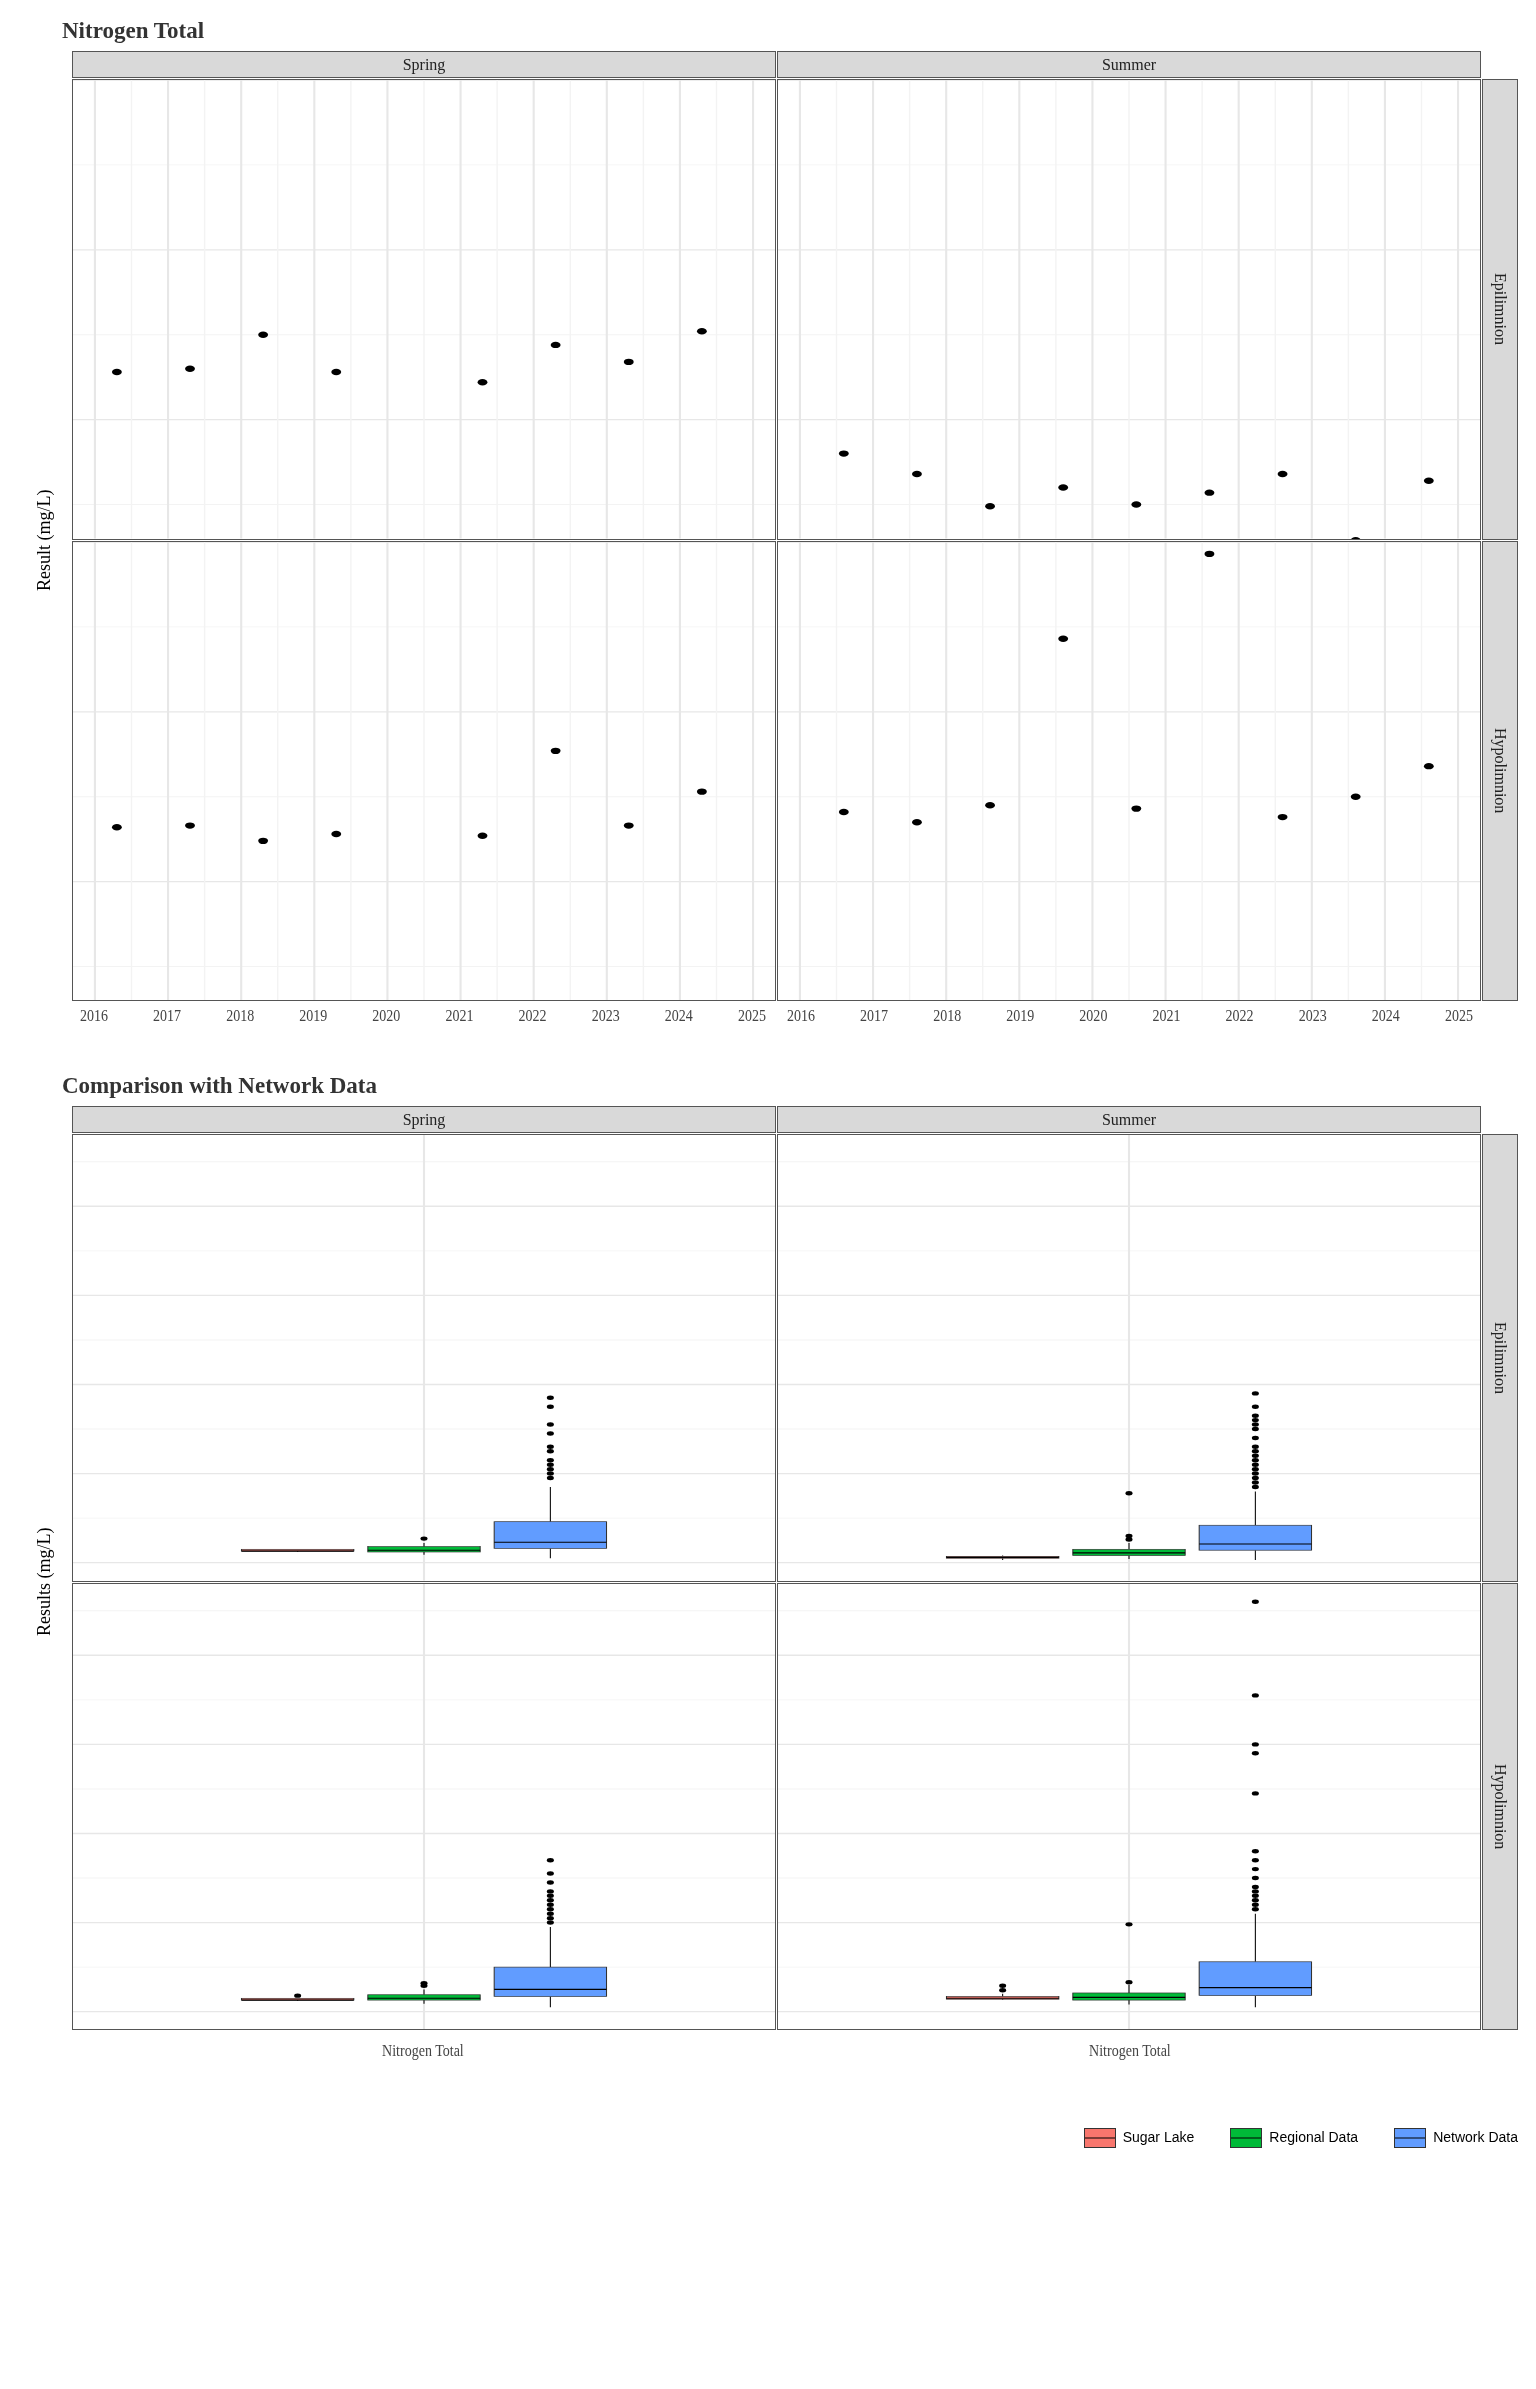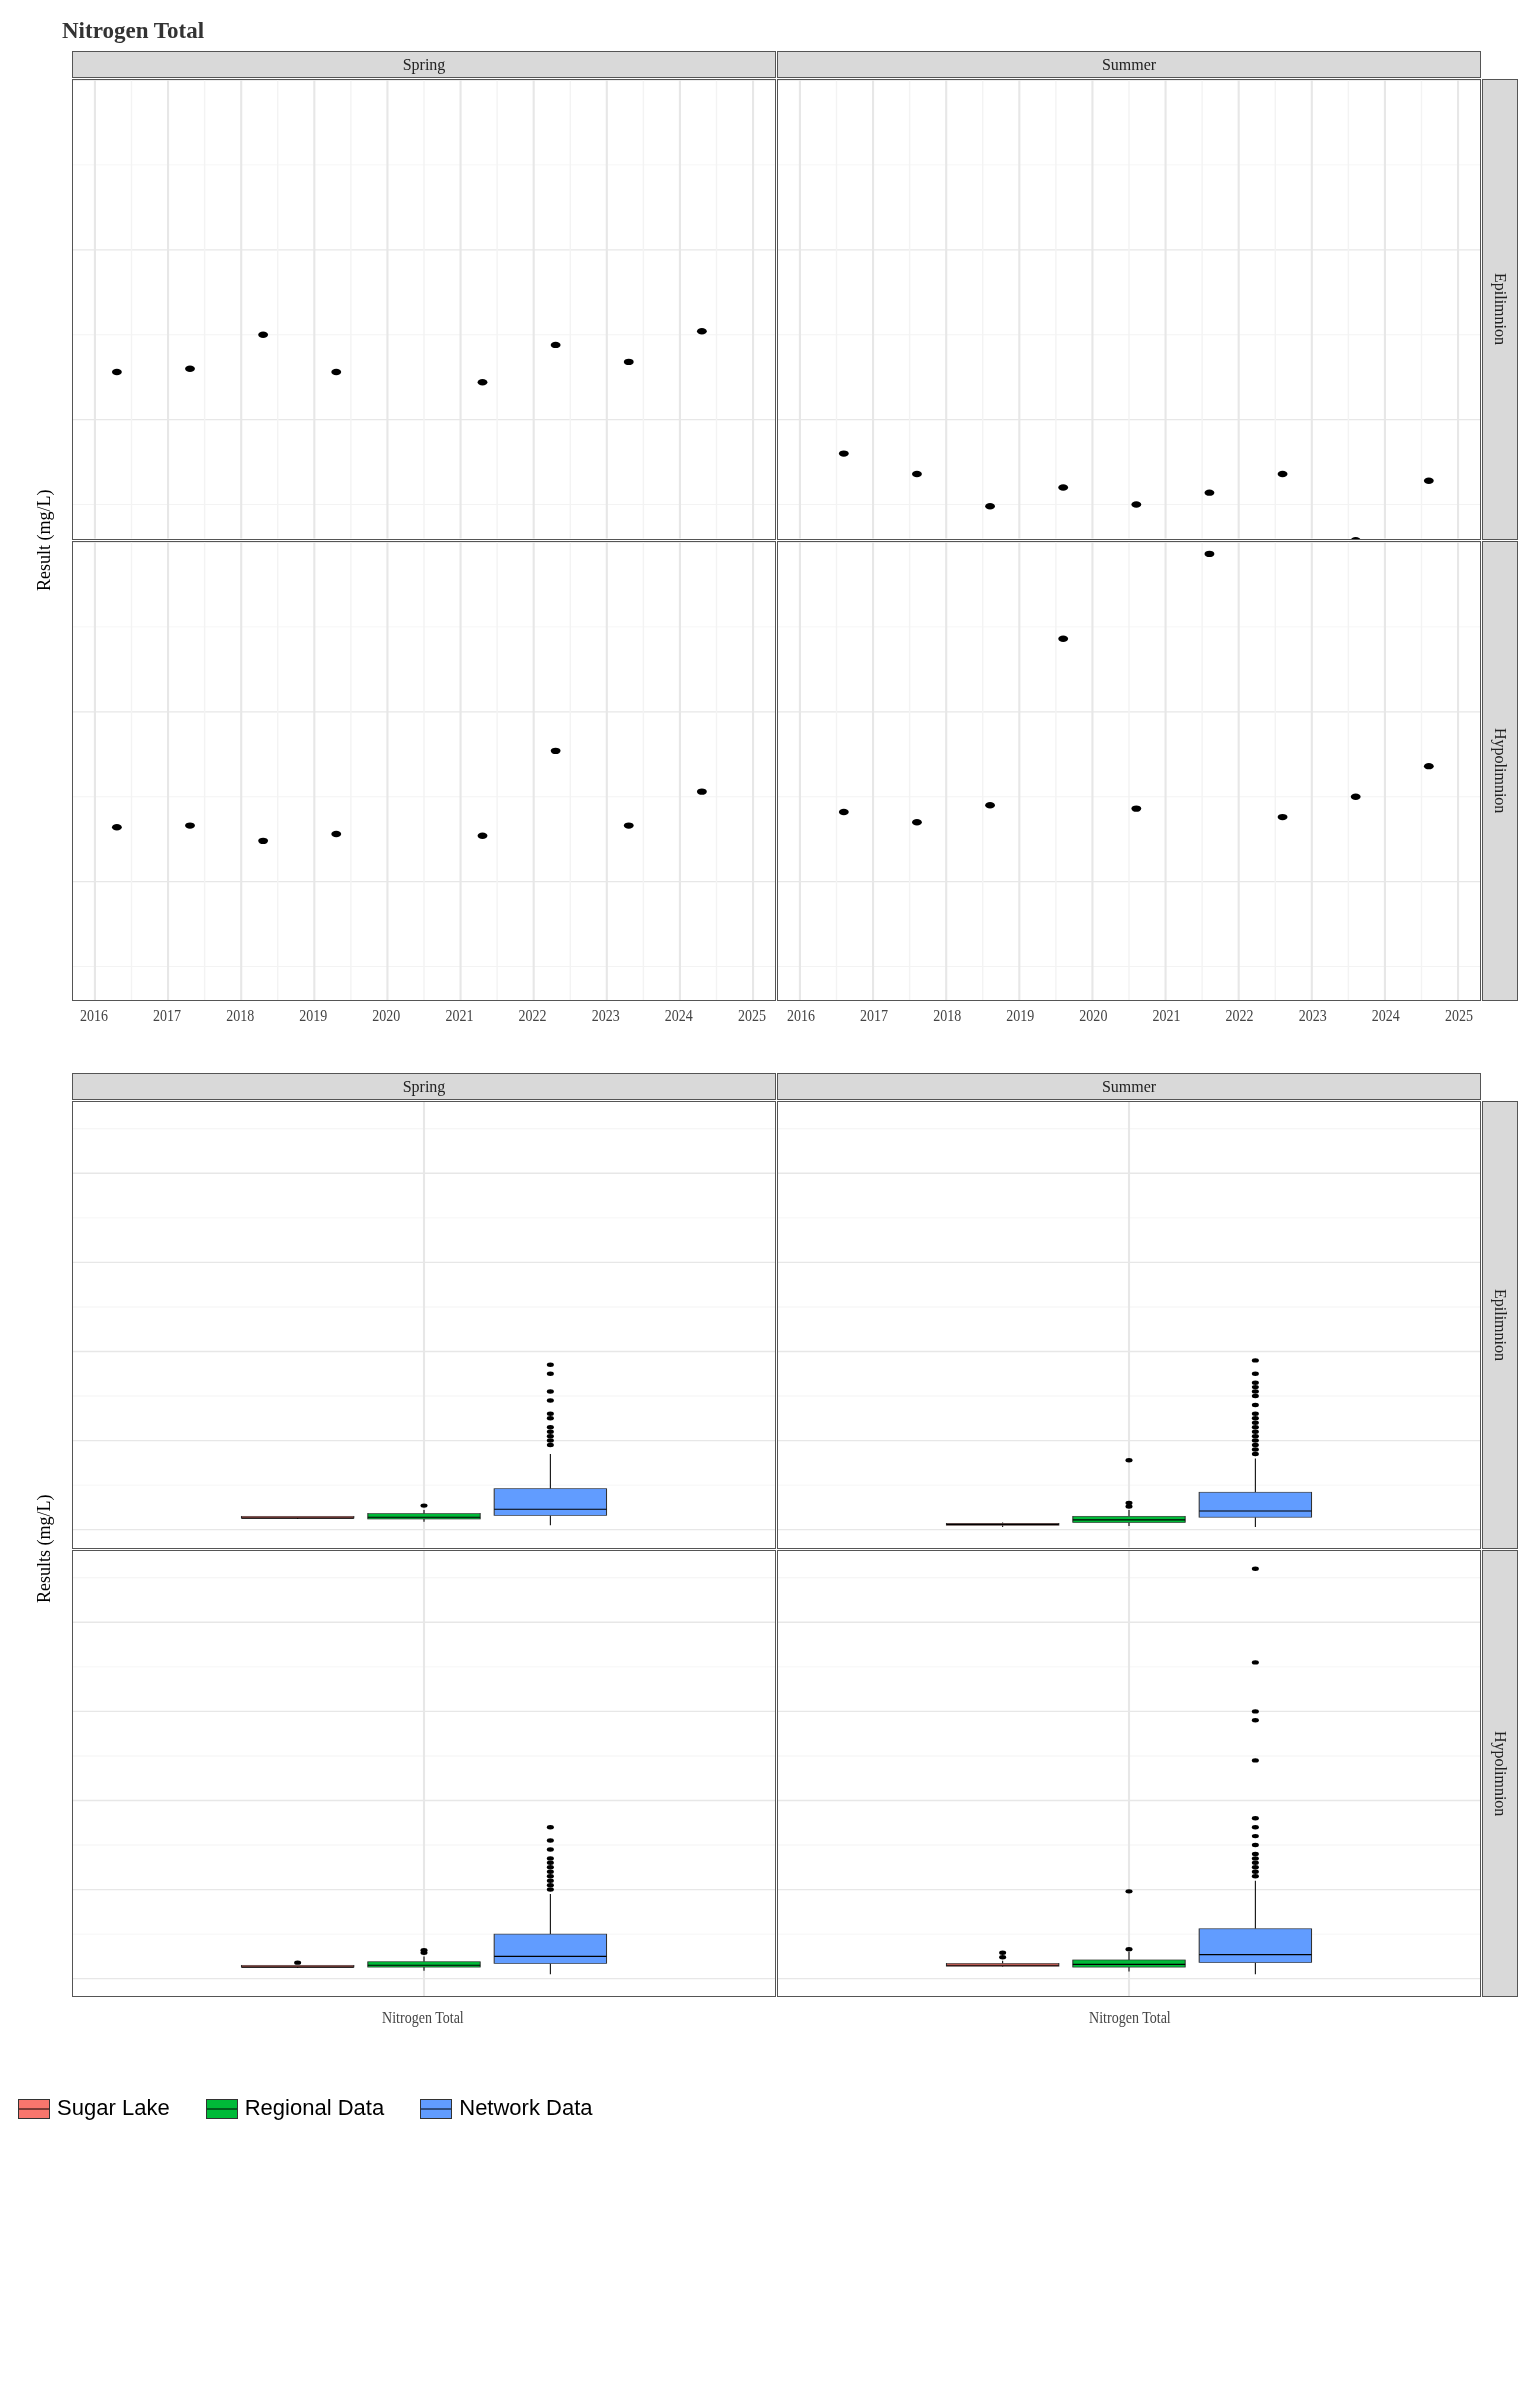--- a/index.html
+++ b/index.html
@@ -50,24 +50,24 @@
     display:grid;
     grid-template-columns: 1fr 1fr;
     gap:5.3px;
   }
   .xaxis {
     position:relative;
   }
   .xaxis svg { width:100%; height:100%; }
   .legend {
     display:flex;
-    justify-content:flex-start;
+    justify-content:flex-end;
     gap:36px;
     margin-top:27px;
-    font-size:22px;
+    font-size:14px;
   }
   .legend .swatch {
     display:inline-block;
     width:30px; height:18px;
     border:0.9px solid #333;
     vertical-align:middle;
     margin-right:7.1px;
     position:relative;
   }
   .legend .swatch::after{
@@ -279,20 +279,21 @@
             <text x="760.4166666666691" y="24" font-size="20" fill="#444" text-anchor="middle">2023</text>
             <text x="864.5833333333368" y="24" font-size="20" fill="#444" text-anchor="middle">2024</text>
             <text x="968.7500000000044" y="24" font-size="20" fill="#444" text-anchor="middle">2025</text>
           </svg></div>
     </div>
     <div></div>
   </div>
 </div>
 
 <div class="chart-block">
+  <h2 class="chart-title">Comparison with Network Data</h2>
   <div class="facet-grid box" style="height:978px;">
     <div></div>
     <div class="col-strip">Spring</div>
     <div class="col-strip">Summer</div>
     <div></div>
 
     <div class="ylab">Results (mg/L)</div>
 
     <div class="panel" id="bx-0-0">
         <svg viewBox="0 0 1000 1000" preserveAspectRatio="none">

